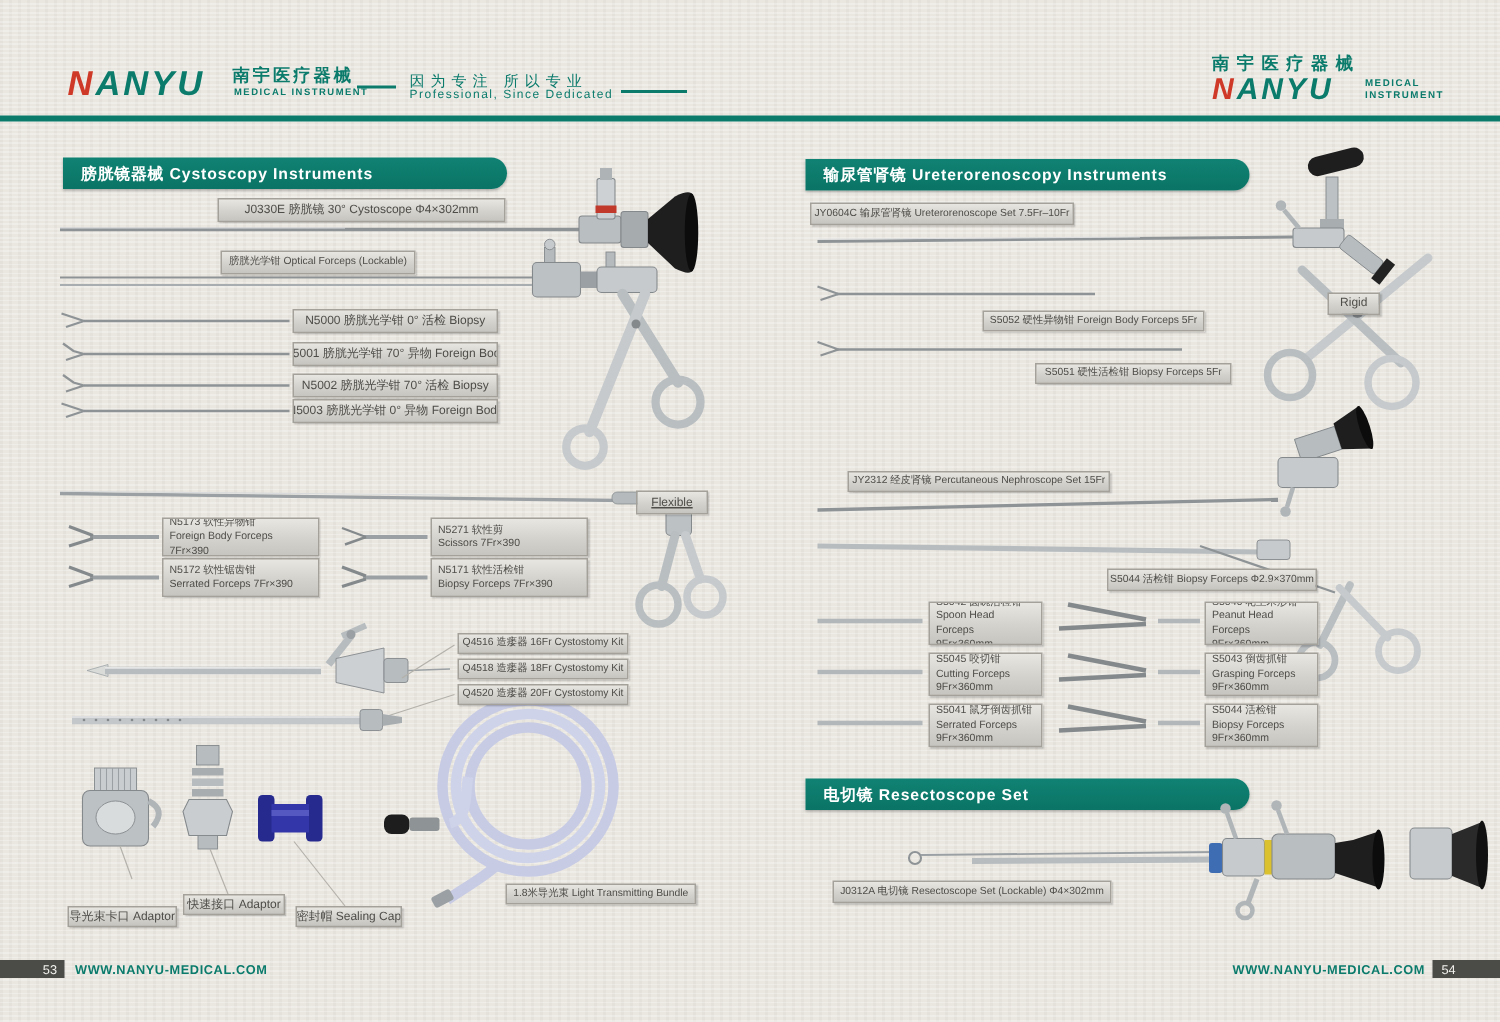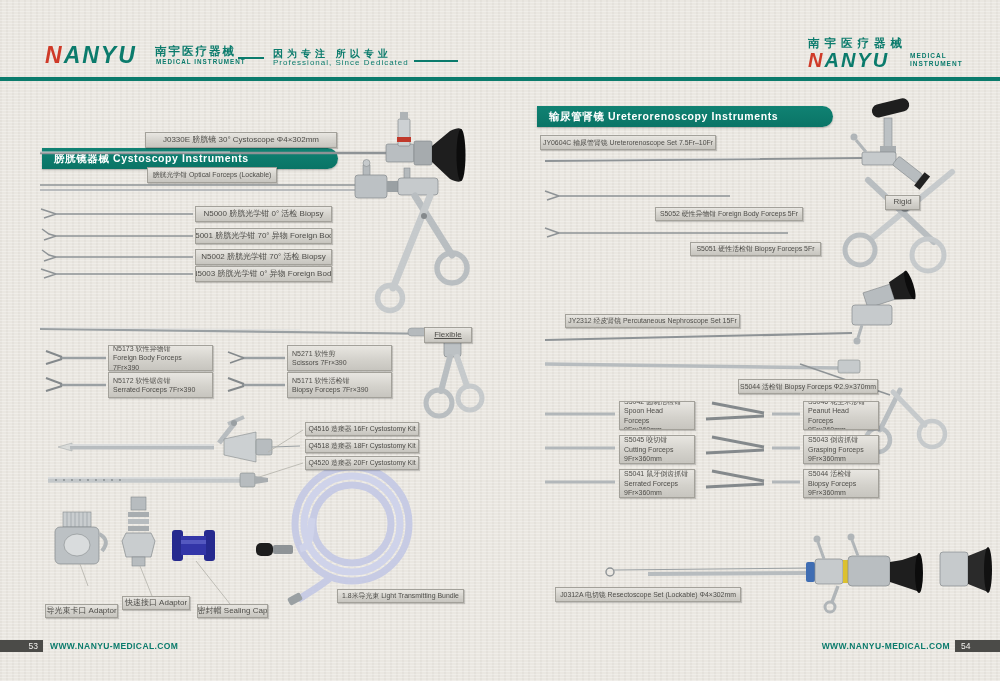--- a/index.html
+++ b/index.html
@@ -13,21 +13,21 @@
   }
   .abs{position:absolute;}
   
   .top-rule{left:0;top:77px;width:1000px;height:4px;background:#0b7b6c;}
   
   .brand-big{font-style:italic;font-weight:bold;color:#0b7b6c;letter-spacing:2px;line-height:1;}
   .red{color:#cf3a28;}
   .teal{color:#0b7b6c;}
   .brand-cn{font-weight:bold;color:#0b7b6c;letter-spacing:2px;line-height:1.1;}
   .brand-sub{font-weight:bold;color:#0b7b6c;letter-spacing:1px;line-height:1.15;}
-  .slogan-cn{font-weight:bold;color:#0b7b6c;letter-spacing:4px;}
+  .slogan-cn{font-weight:normal;color:#0b7b6c;letter-spacing:4px;}
   .slogan-en{color:#0b7b6c;letter-spacing:1px;}
   .hline{background:#0b7b6c;height:2px;}
   
   .sec{
     background:linear-gradient(180deg,#108273 0%,#0a7466 100%);
     color:#fff;font-weight:bold;font-size:10.5px;letter-spacing:.6px;
     border-radius:0 11px 11px 0;display:flex;align-items:center;
     padding-left:12px;box-sizing:border-box;height:21px;
     box-shadow:0 1px 2px rgba(0,0,0,.28);white-space:nowrap;
   }
@@ -282,21 +282,21 @@
       <path d="M838,586 L832,602" stroke="#b0b5b8" stroke-width="3.5"></path>
       <circle cx="830" cy="607" r="5" fill="none" stroke="#b0b5b8" stroke-width="3"></circle>
       <path d="M890,562 L902,560 L920,554 L920,592 L902,586 L890,582 Z" fill="#1e1e1e"></path>
       <ellipse cx="919" cy="573" rx="4" ry="20" fill="#0c0c0c"></ellipse>
       <rect x="940" y="552" width="28" height="34" rx="3" fill="#c6cacc" stroke="#84898c" stroke-width="0.7"></rect>
       <path d="M968,556 L988,548 L988,592 L968,584 Z" fill="#2a2a2a"></path>
       <ellipse cx="988" cy="570" rx="4" ry="23" fill="#111111"></ellipse>
     </g>
   </svg>
 
-  <div class="abs sec" style="left:42px;top:105px;width:296px;margin-top:43px;">膀胱镜器械  Cystoscopy Instruments</div>
+  <div class="abs sec" style="left:42px;top:105px;width:296px;">膀胱镜器械  Cystoscopy Instruments</div>
 
   <div class="abs lb" style="left:145px;top:132px;width:192px;height:16px;">J0330E 膀胱镜 30°  Cystoscope  Φ4×302mm</div>
   <div class="abs lb sm" style="left:147px;top:167px;width:130px;height:16px;">膀胱光学钳 Optical Forceps (Lockable)</div>
   <div class="abs lb" style="left:195px;top:206px;width:137px;height:16px;">N5000 膀胱光学钳  0°  活检 Biopsy</div>
   <div class="abs lb" style="left:195px;top:228px;width:137px;height:16px;">N5001 膀胱光学钳 70°  异物 Foreign Body</div>
   <div class="abs lb" style="left:195px;top:249px;width:137px;height:16px;">N5002 膀胱光学钳 70°  活检 Biopsy</div>
   <div class="abs lb" style="left:195px;top:266px;width:137px;height:16px;">N5003 膀胱光学钳  0°  异物 Foreign Body</div>
   <div class="abs lb" style="left:424px;top:327px;width:48px;height:16px;text-decoration:underline;">Flexible</div>
   <div class="abs lb ml" style="left:108px;top:345px;width:105px;height:26px;">N5173 软性异物钳
 Foreign Body Forceps 7Fr×390</div>
@@ -334,20 +334,21 @@
   <div class="abs lb ml" style="left:803px;top:401px;width:76px;height:29px;">S5046 花生米形钳
 Peanut Head Forceps
 9Fr×360mm</div>
   <div class="abs lb ml" style="left:803px;top:435px;width:76px;height:29px;">S5043 倒齿抓钳
 Grasping Forceps
 9Fr×360mm</div>
   <div class="abs lb ml" style="left:803px;top:469px;width:76px;height:29px;">S5044 活检钳
 Biopsy Forceps
 9Fr×360mm</div>
 
+  <div class="abs sec" style="left:537px;top:519px;width:296px;">电切镜   Resectoscope Set</div>
   <div class="abs lb sm" style="left:555px;top:587px;width:186px;height:15px;">J0312A 电切镜 Resectoscope Set (Lockable)  Φ4×302mm</div>
 
   <div class="abs pgbar" style="left:0;top:640px;width:43px;justify-content:flex-end;padding-right:5px;">53</div>
   <div class="abs site" style="left:50px;top:641px;">WWW.NANYU-MEDICAL.COM</div>
   <div class="abs site" style="left:808px;top:641px;width:142px;text-align:right;">WWW.NANYU-MEDICAL.COM</div>
   <div class="abs pgbar" style="left:955px;top:640px;width:45px;justify-content:flex-start;padding-left:6px;">54</div>
 
 </div>
 
 </body></html>

